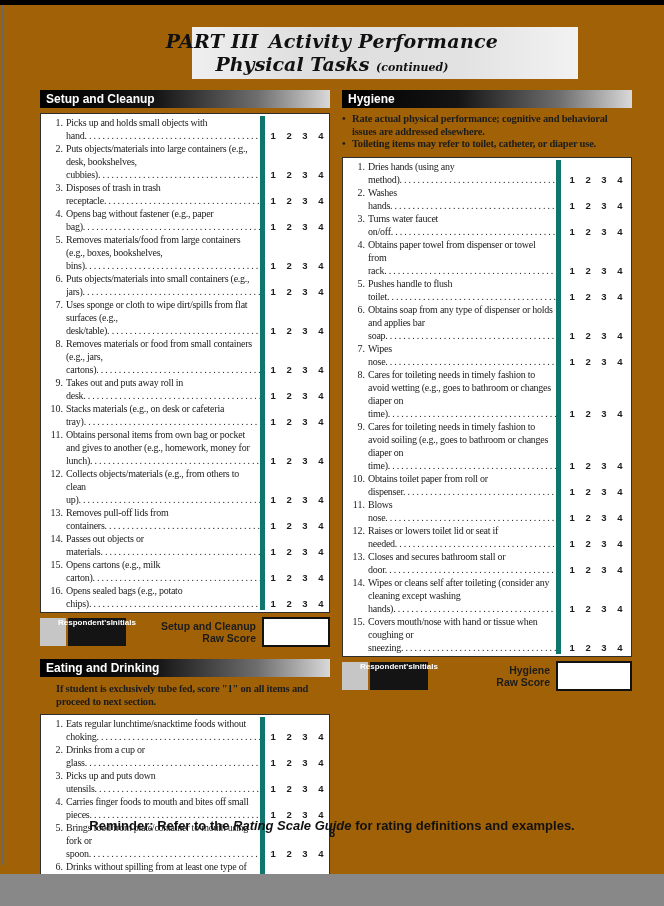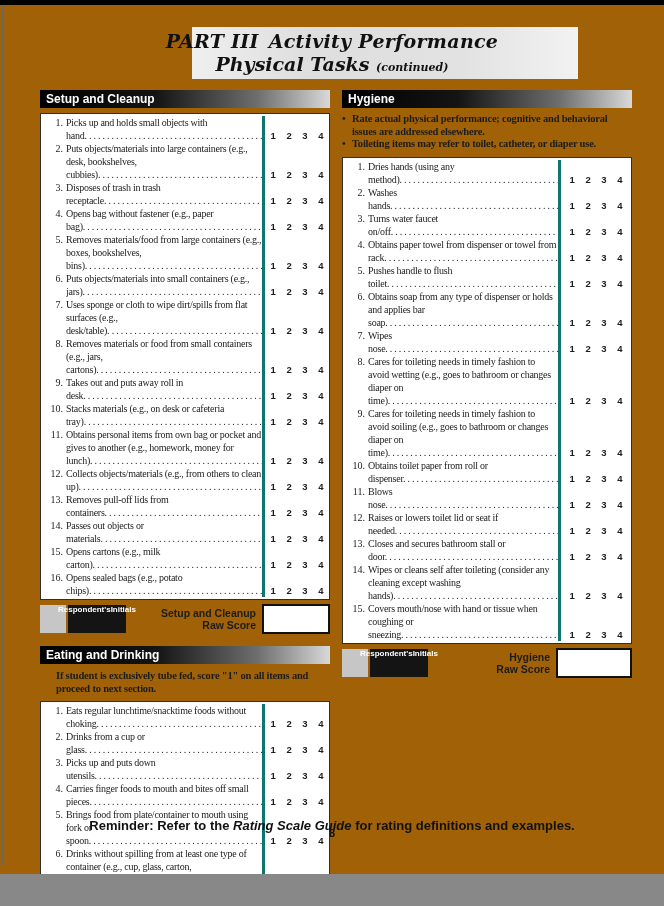--- a/index.html
+++ b/index.html
@@ -25,21 +25,21 @@
   .secbar{height:18px;background:linear-gradient(90deg,#000 0%,#141414 40%,#6e6e6e 75%,#d9d9d9 100%);
           color:#fff;font-family:"Liberation Sans",sans-serif;font-weight:bold;font-size:12px;
           line-height:18px;padding-left:6px;box-sizing:border-box;margin-bottom:5px;}
 
   .tbl{border:1px solid #2e2e2e;background:#fff;}
   .row{display:flex;align-items:stretch;min-height:13px;}
   .no{flex:none;width:22px;text-align:right;padding:0 3px 0 0;font-size:10px;line-height:13px;}
   .txt{flex:1;overflow:hidden;font-size:10px;line-height:13px;letter-spacing:-0.25px;white-space:normal;}
   .txt::after{content:" . . . . . . . . . . . . . . . . . . . . . . . . . . . . . . . . . . . . . . . . . . . . . . . . . . . .";
               white-space:nowrap;}
-  .rate{flex:none;border-left:3px solid #0f766e;display:flex;align-items:flex-end;justify-content:center;
+  .rate{flex:none;border-left:5px solid #0f766e;display:flex;align-items:flex-end;justify-content:center;
         font-family:"Liberation Sans",sans-serif;font-weight:bold;font-size:9.5px;line-height:13px;
         word-spacing:8px;padding-bottom:0;}
   .col.left .rate{width:64px;}
   .col.right .rate{width:70px;}
   .tbl{padding:2px 0;}
 
   .rawrow{display:flex;align-items:flex-start;margin-top:4px;height:34px;}
   .graybox{flex:none;width:26px;height:28px;background:#c6c6c6;margin-top:1px;}
   .blackbox{flex:none;width:58px;height:28px;margin-left:2px;margin-top:1px;background:#141414;color:#fff;
             font-family:"Liberation Sans",sans-serif;font-weight:bold;font-size:8px;line-height:9px;

